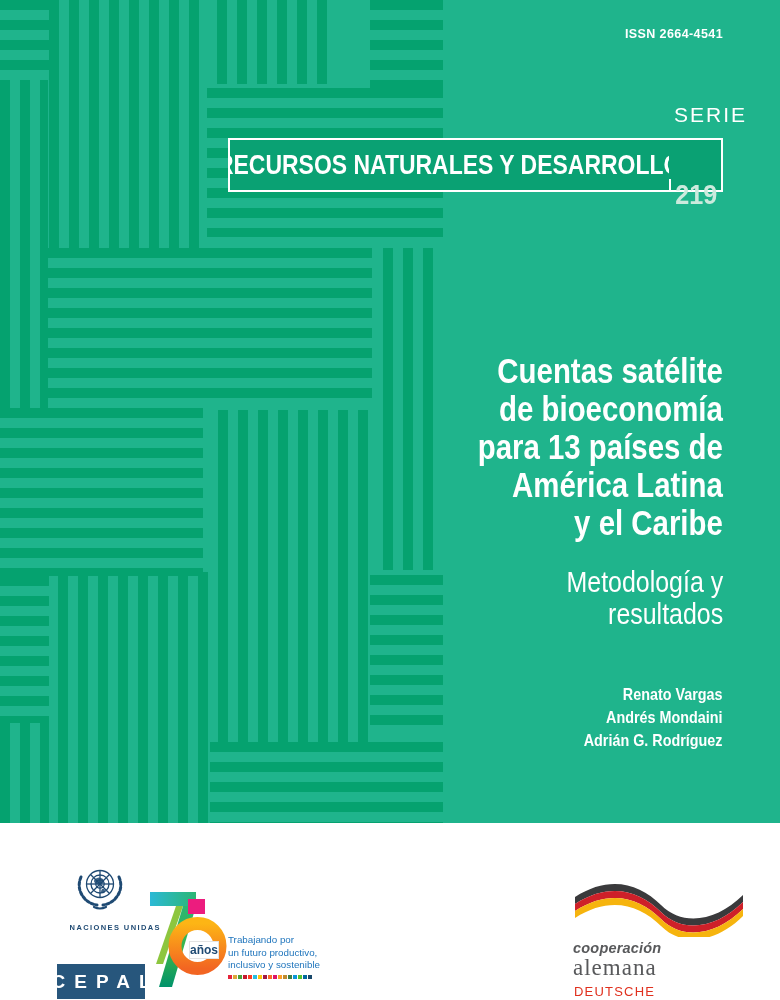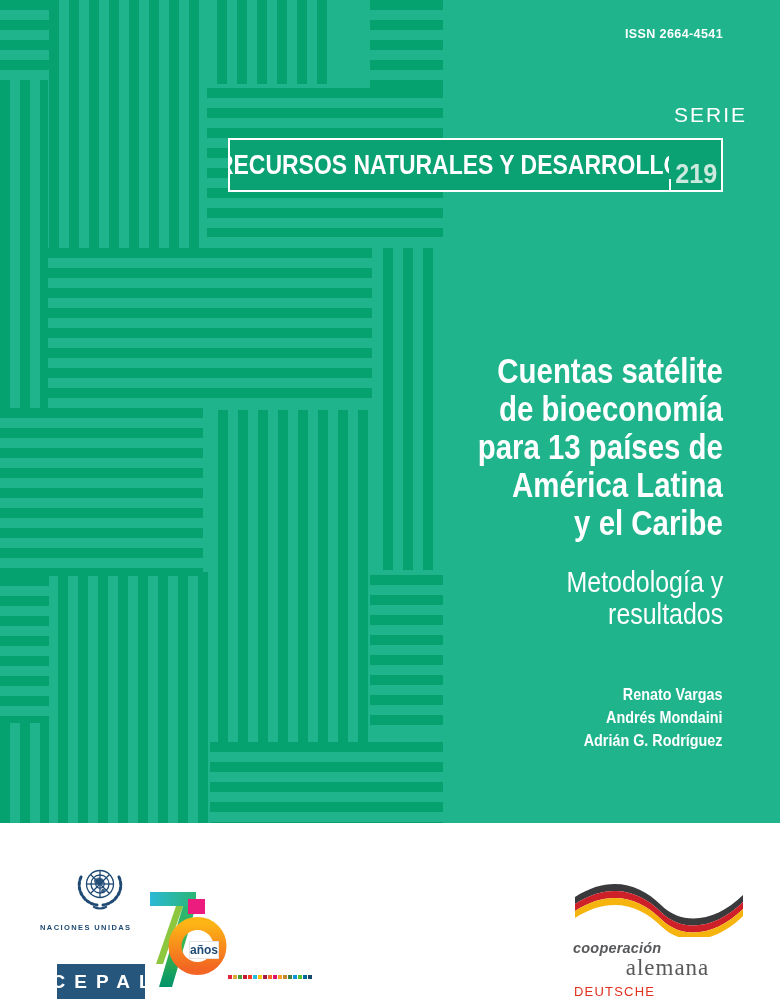--- a/index.html
+++ b/index.html
@@ -16,21 +16,21 @@
 
   .issn{position:absolute;top:27px;right:57px;color:#fff;font-size:12.5px;font-weight:bold;letter-spacing:.4px;}
   .serie{position:absolute;top:103px;right:33px;color:#fff;font-size:21px;font-weight:400;letter-spacing:2px;}
 
   .series-box{
     position:absolute;left:228px;top:138px;width:495px;height:54px;box-sizing:border-box;
     background:#0AA173;border:2.5px solid #fff;display:flex;
   }
   .series-name-cell{flex:1;display:flex;align-items:center;justify-content:center;overflow:hidden;}
   .series-name{color:#fff;font-weight:bold;font-size:28px;white-space:nowrap;transform:scaleX(.82);letter-spacing:0;}
-  .series-number-cell{width:50px;border-left:2.5px solid #fff;display:flex;align-items:flex-end;justify-content:center;margin-top:39px;}
+  .series-number-cell{width:50px;border-left:2.5px solid #fff;display:flex;align-items:flex-start;justify-content:center;margin-top:39px;}
   .series-number{color:#CBEADD;font-weight:bold;font-size:28px;transform:scaleX(.9);}
 
   .title{
     position:absolute;top:352px;right:57px;text-align:right;color:#fff;
     font-size:35px;line-height:38px;font-weight:bold;transform:scaleX(.84);transform-origin:100% 0;
     white-space:nowrap;
   }
   .subtitle{
     position:absolute;top:566px;right:57px;text-align:right;color:#fff;
     font-size:29px;line-height:32px;font-weight:400;transform:scaleX(.86);transform-origin:100% 0;
@@ -38,21 +38,21 @@
   }
   .authors{
     position:absolute;top:683px;right:57px;text-align:right;color:#fff;
     font-size:16.5px;line-height:23px;font-weight:bold;transform:scaleX(.87);transform-origin:100% 0;
     white-space:nowrap;
   }
 
   
   .footer{position:absolute;left:0;bottom:0;width:780px;height:177px;background:#fff;}
   .un-emblem{position:absolute;left:71px;top:38px;width:58px;height:58px;}
-  .naciones{position:absolute;left:40px;top:100px;width:121px;text-align:left;
+  .naciones{position:absolute;left:40px;top:100px;width:121px;text-align:right;
     color:#1F4A73;font-size:7.5px;font-weight:bold;letter-spacing:1.4px;}
   .cepal-box{position:absolute;left:57px;top:118px;width:88px;height:35px;background:#27567C;
     display:flex;align-items:center;justify-content:center;margin-top:23px;}
   .cepal-box span{color:#fff;font-weight:bold;font-size:19px;letter-spacing:9px;padding-left:9px;}
 
   .seventyfive{position:absolute;left:146px;top:63px;width:88px;height:112px;}
   .anos-box{position:absolute;left:189px;top:118px;width:28px;height:16px;background:#fff;
     border:1px solid #e3e3e3;display:flex;align-items:center;justify-content:center;
     color:#1F4A73;font-size:12px;font-weight:bold;}
   .tagline{position:absolute;left:228px;top:111px;color:#2176BD;font-size:9.8px;line-height:12.5px;}
@@ -61,21 +61,21 @@
       #E5243B 0 4px,#fff 4px 5px,#DDA63A 5px 9px,#fff 9px 10px,#4C9F38 10px 14px,#fff 14px 15px,
       #C5192D 15px 19px,#fff 19px 20px,#FF3A21 20px 24px,#fff 24px 25px,#26BDE2 25px 29px,#fff 29px 30px,
       #FCC30B 30px 34px,#fff 34px 35px,#A21942 35px 39px,#fff 39px 40px,#FD6925 40px 44px,#fff 44px 45px,
       #DD1367 45px 49px,#fff 49px 50px,#FD9D24 50px 54px,#fff 54px 55px,#BF8B2E 55px 59px,#fff 59px 60px,
       #3F7E44 60px 64px,#fff 64px 65px,#0A97D9 65px 69px,#fff 69px 70px,#56C02B 70px 74px,#fff 74px 75px,
       #00689D 75px 79px,#fff 79px 80px,#19486A 80px 84px,#fff 84px 93px);}
 
   .german{position:absolute;left:567px;top:58px;width:195px;}
   .german .ribbon{display:block;margin-left:2px;}
   .coop-line1{color:#58595B;font-size:14.5px;font-weight:bold;margin:3px 0 0 6px;letter-spacing:.2px;font-style:italic;}
-  .coop-line2{color:#58595B;font-family:"Liberation Serif",serif;font-size:23px;margin:-1px 0 0 6px;letter-spacing:1px;text-align:center;}
+  .coop-line2{color:#58595B;font-family:"Liberation Serif",serif;font-size:23px;margin:-1px 0 0 6px;letter-spacing:1px;}
   .coop-line3{color:#E0301E;font-size:13px;margin:3px 0 0 7px;letter-spacing:1.2px;font-weight:normal;}
 </style>
 </head>
 <body>
 
 <div class="page">
 
   <div class="green-area">
 
     <div class="pattern-layer">
@@ -174,20 +174,25 @@
       <polygon points="4,6 50,6 50,20 4,20" fill="url(#g7bar)"></polygon>
       <polygon points="30,20 37,20 17,78 10,78" fill="#8DC63F"></polygon>
       <polygon points="37,20 50,20 26,101 13,101" fill="url(#g7stem)"></polygon>
       <circle cx="51.5" cy="60" r="22.5" fill="none" stroke="url(#gring)" stroke-width="13"></circle>
       <rect x="42" y="13" width="17" height="15" fill="#EC1C7E"></rect>
     </svg>
     <div class="anos-box">
       <span>años</span>
     </div>
 
+    <div class="tagline">
+      <span>Trabajando por</span><br>
+      <span>un futuro productivo,</span><br>
+      <span>inclusivo y sostenible</span>
+    </div>
     <div class="sdg-dashes"></div>
 
     <div class="german">
       <svg class="ribbon" width="180" height="56" viewBox="0 0 180 56">
         <path d="M6,16 C40,-6 70,2 92,24 C114,46 148,40 174,14 L174,21 C148,47 114,53 92,31 C70,9 40,1 6,23 Z" fill="#3A3A3C"></path>
         <path d="M6,23 C40,1 70,9 92,31 C114,53 148,47 174,21 L174,28 C148,54 114,60 92,38 C70,16 40,8 6,30 Z" fill="#CE2029"></path>
         <path d="M6,30 C40,8 70,16 92,38 C114,60 148,54 174,28 L174,35 C148,61 114,67 92,45 C70,23 40,15 6,37 Z" fill="#F6B40E"></path>
       </svg>
       <div class="coop-line1">cooperación</div>
       <div class="coop-line2">alemana</div>

